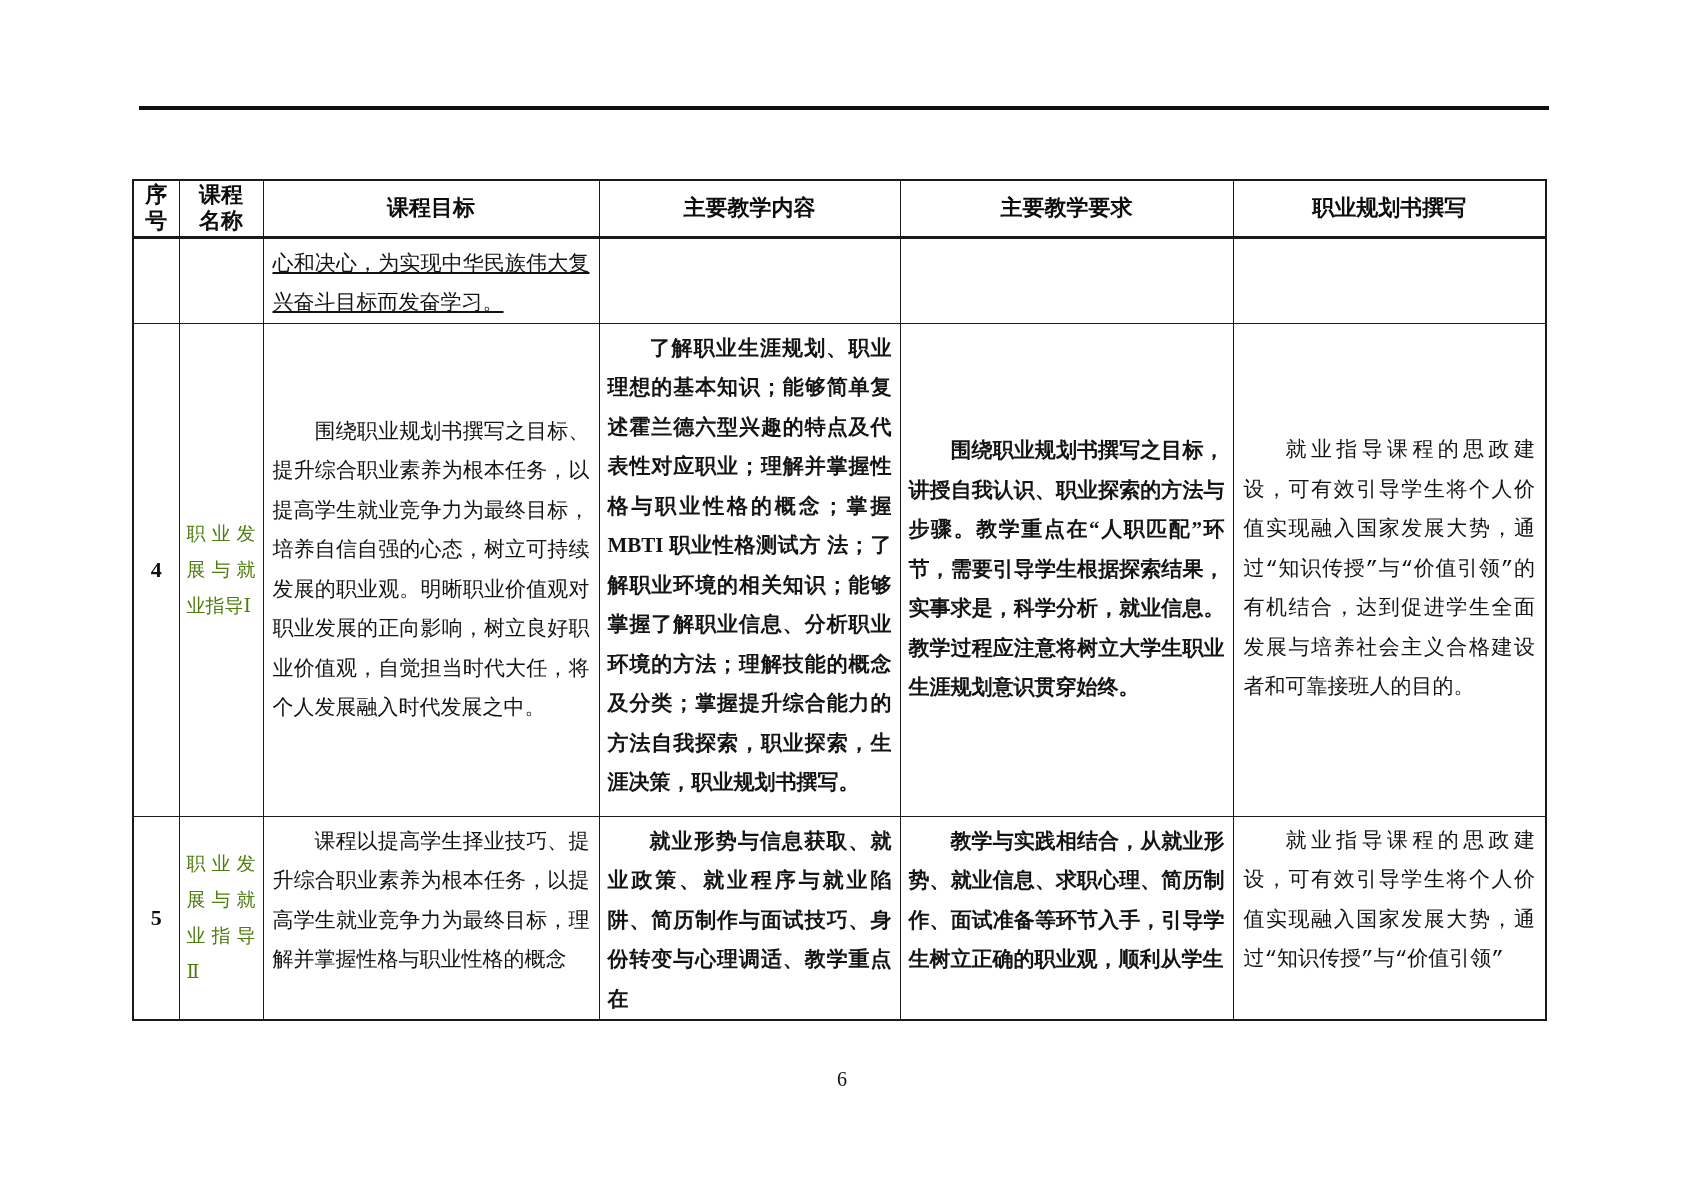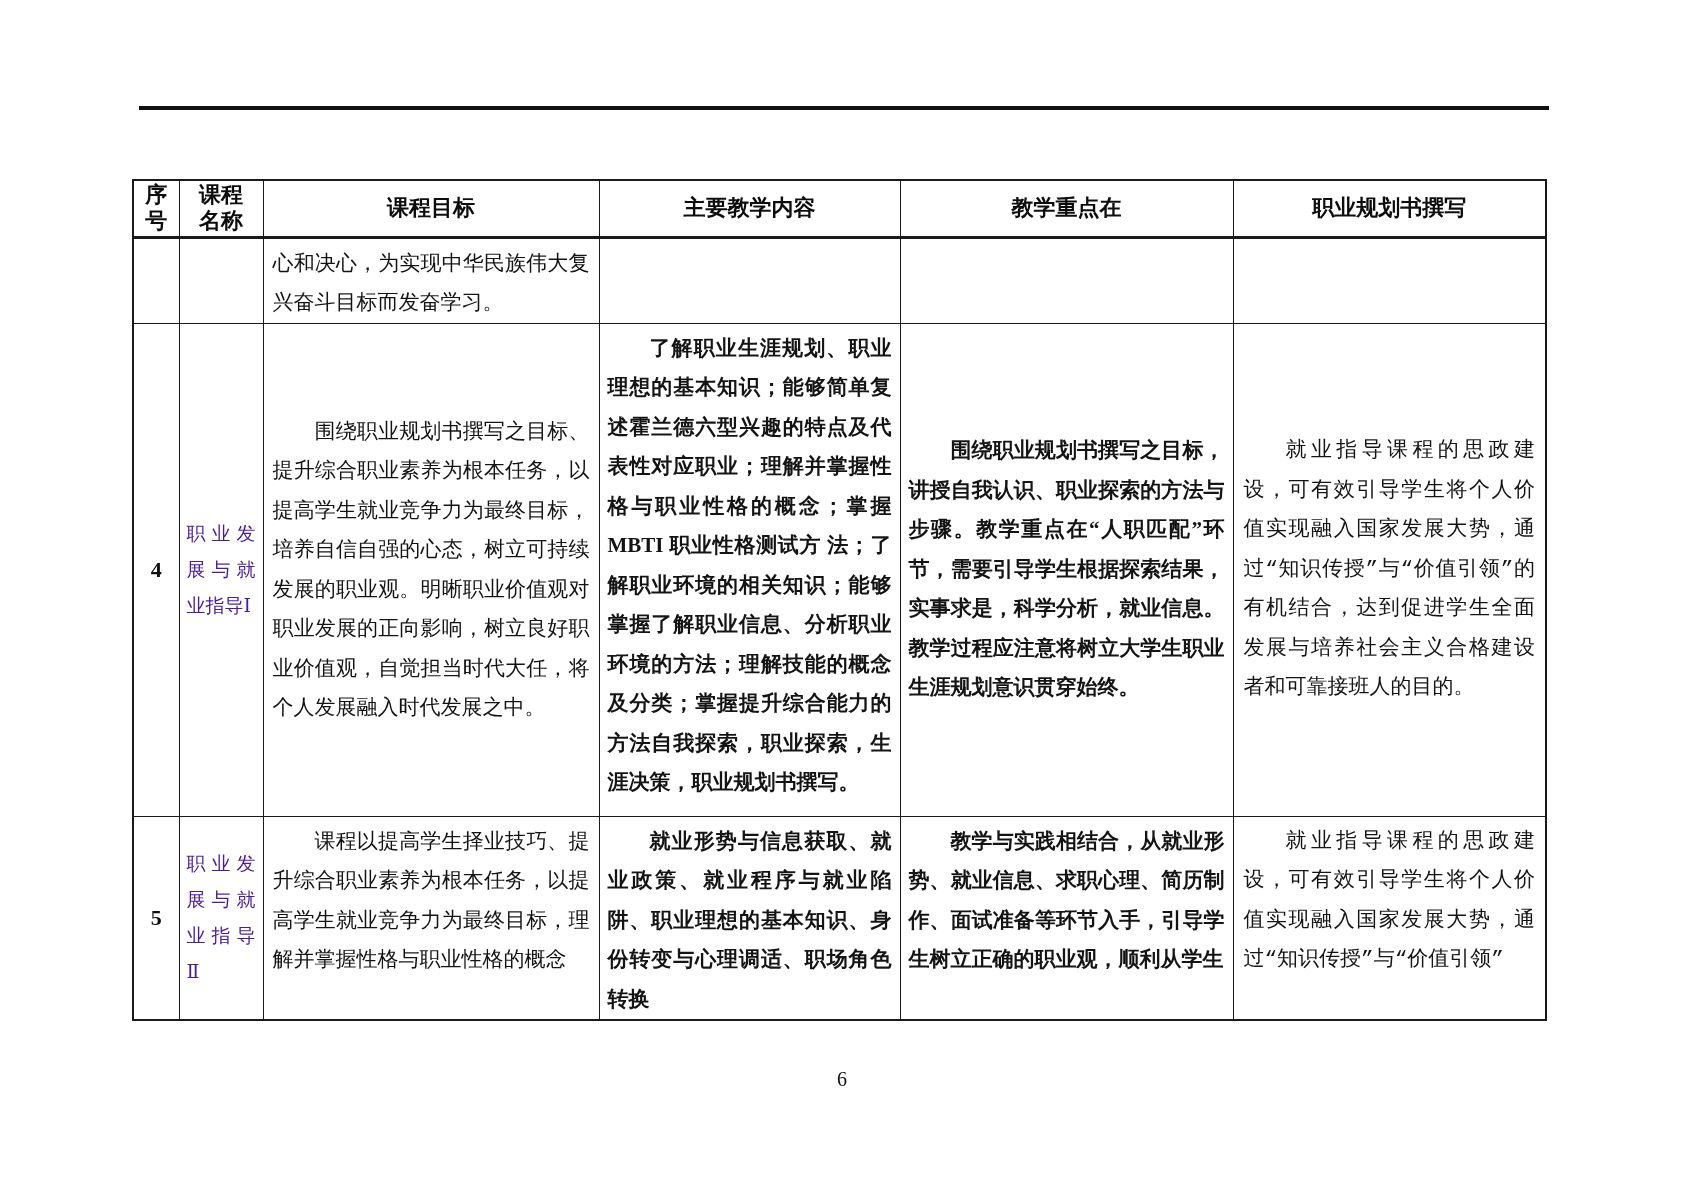--- a/index.html
+++ b/index.html
@@ -55,21 +55,21 @@
     border-bottom: 3px solid #1a1a1a;
     font-family: "Liberation Sans", "DejaVu Sans", sans-serif;
     font-weight: bold;
     font-size: 22px;
     line-height: 26px;
     text-align: center;
     vertical-align: middle;
     white-space: pre-line;
     color: #0d0d0d;
   }
-  tr.row-cont { height: 81px; }
+  tr.row-cont { height: 81px; text-decoration: underline; }
   tr.row-4 { height: 493px; }
   tr.row-5 { height: 163px; }
 
   td.va-top { vertical-align: top; }
   td.va-mid { vertical-align: middle; }
 
   .para {
     font-size: 21px;
     line-height: 39.5px;
     text-align: justify;
@@ -88,21 +88,21 @@
     font-weight: bold;
     text-align: center;
     color: #0d0d0d;
   }
   .course-name {
     font-size: 19px;
     line-height: 36px;
     text-align: justify;
     text-justify: inter-character;
     padding: 0 7px;
-    color: #4c1d95;
+    color: #4d7c0f;
   }
   .page-number {
     position: absolute;
     left: 0;
     top: 1068px;
     width: 100%;
     text-align: center;
     font-size: 20px;
     color: #111111;
   }
@@ -126,21 +126,21 @@
       </colgroup>
 
       <tbody>
           <tr class="header-row">
         <th>序
 号</th>
         <th>课程
 名称</th>
         <th>课程目标</th>
         <th>主要教学内容</th>
-        <th>教学重点在</th>
+        <th>主要教学要求</th>
         <th>职业规划书撰写</th>
       </tr>
 
       <tr class="row-cont">
         <td class="va-mid"></td>
         <td class="va-mid"></td>
         <td class="va-top">
           <div class="para no-indent pad-9">心和决心，为实现中华民族伟大复兴奋斗目标而发奋学习。</div>
         </td>
         <td class="va-top"></td>
@@ -173,21 +173,21 @@
         <td class="va-mid">
           <div class="idnum">5</div>
         </td>
         <td class="va-mid">
           <div class="course-name">职业发展与就业指导Ⅱ</div>
         </td>
         <td class="va-top">
           <div class="para indent pad-9">课程以提高学生择业技巧、提升综合职业素养为根本任务，以提高学生就业竞争力为最终目标，理解并掌握性格与职业性格的概念</div>
         </td>
         <td class="va-top">
-          <div class="para indent pad-8">就业形势与信息获取、就业政策、就业程序与就业陷阱、职业理想的基本知识、身份转变与心理调适、职场角色转换</div>
+          <div class="para indent pad-8">就业形势与信息获取、就业政策、就业程序与就业陷阱、简历制作与面试技巧、身份转变与心理调适、教学重点在</div>
         </td>
         <td class="va-top">
           <div class="para indent pad-8">教学与实践相结合，从就业形势、就业信息、求职心理、简历制作、面试准备等环节入手，引导学生树立正确的职业观，顺利从学生</div>
         </td>
         <td class="va-top">
           <div class="para indent pad-10">就业指导课程的思政建设，可有效引导学生将个人价值实现融入国家发展大势，通过“知识传授”与“价值引领”</div>
         </td>
       </tr>
 
     </tbody>

